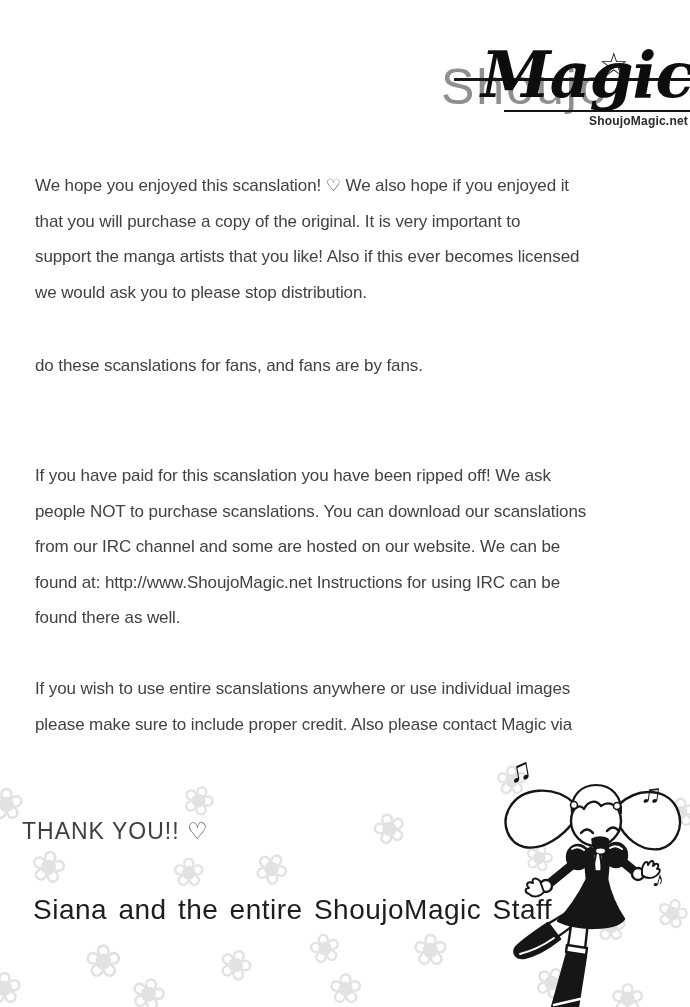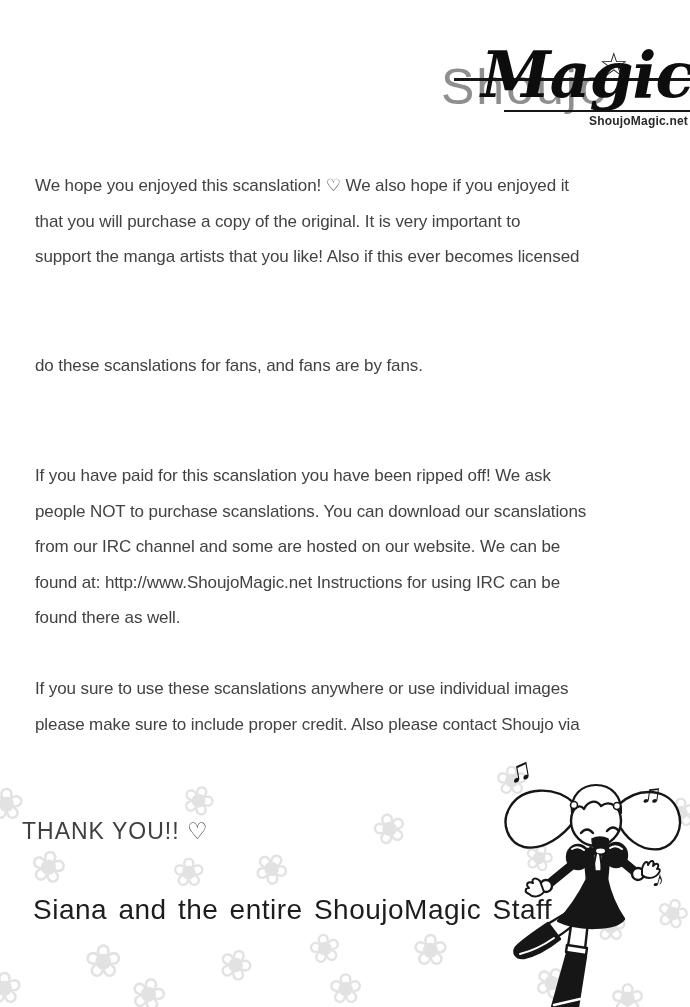--- a/index.html
+++ b/index.html
@@ -83,37 +83,38 @@
     <span class="logo-star">☆</span>
     <span class="logo-magic">Magic</span>
     <span class="logo-line l2"></span>
     <span class="logo-site">ShoujoMagic.net</span>
   </div>
 
   <div class="para p1">
     <div class="tline">We hope you enjoyed this scanslation! ♡  We also hope if you enjoyed it</div>
     <div class="tline">that you will purchase a copy of the original. It is very important to</div>
     <div class="tline">support the manga artists that you like! Also if this ever becomes licensed</div>
+    <div class="tline">we would ask you to please stop distribution.</div>
   </div>
 
   <div class="para p2">
     <div class="tline">do these scanslations for fans, and fans are by fans.</div>
   </div>
 
   <div class="para p3">
     <div class="tline">If you have paid for this scanslation you have been ripped off! We ask</div>
     <div class="tline">people NOT to purchase scanslations. You can download our scanslations</div>
     <div class="tline">from our IRC channel and some are hosted on our website. We can be</div>
     <div class="tline">found at: http://www.ShoujoMagic.net Instructions for using IRC can be</div>
     <div class="tline">found there as well.</div>
   </div>
 
   <div class="para p4">
-    <div class="tline">If you sure to use these scanslations anywhere or use individual images</div>
-    <div class="tline">please make sure to include proper credit. Also please contact Shoujo via</div>
+    <div class="tline">If you wish to use entire scanslations anywhere or use individual images</div>
+    <div class="tline">please make sure to include proper credit. Also please contact Magic via</div>
   </div>
 
   <div class="thankyou">THANK YOU!! ♡</div>
   <div class="signature">Siana and the entire ShoujoMagic Staff</div>
 
   <span class="note n1">♫</span>
   <span class="note n2">♫</span>
   <span class="note n3">♪</span>
 
   <svg class="mascot" viewBox="0 0 202 250" xmlns="http://www.w3.org/2000/svg">

